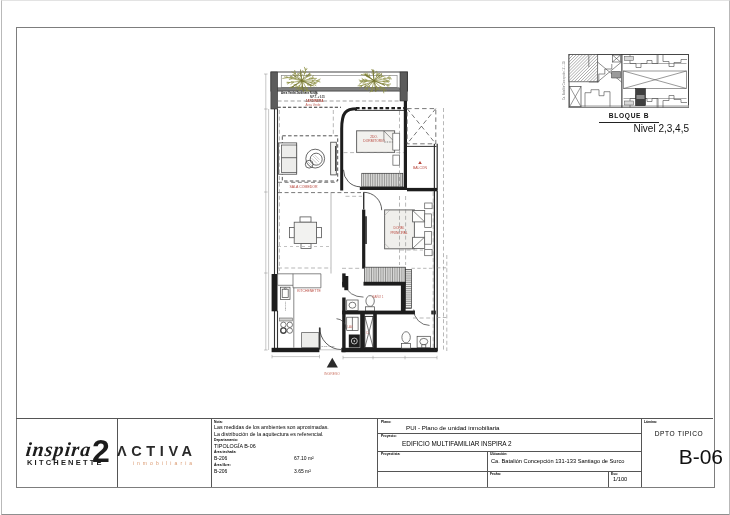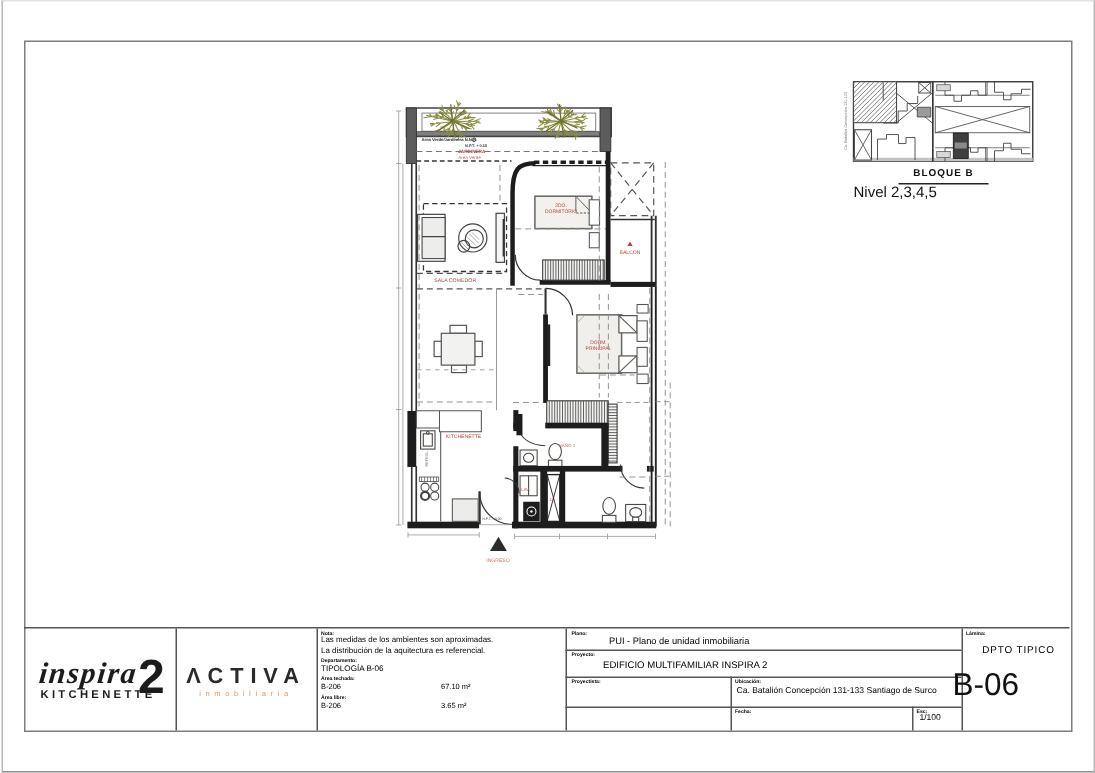--- a/index.html
+++ b/index.html
@@ -35,21 +35,21 @@
   <div class="abs" style="left:592px;top:52px;width:0;height:16px;border-left:1px solid #555;"></div>
 </div>
 
 <div class="abs" style="left:18px;top:430px;width:97px;height:45px;">
   <div class="abs" style="left:8px;top:8px;font-family:'Liberation Serif',serif;font-style:italic;font-weight:bold;font-size:20px;letter-spacing:1.1px;color:#1c1c1c;transform:skewX(-6deg);">inspira</div>
   <div class="abs" style="left:74px;top:3px;font-family:'Liberation Sans',sans-serif;font-weight:bold;font-size:32px;color:#1c1c1c;">2</div>
   <div class="abs" style="left:9px;top:28px;font-family:'Liberation Sans',sans-serif;font-weight:bold;font-size:7.5px;letter-spacing:2.2px;color:#1c1c1c;">KITCHENETTE</div>
 </div>
 
 <div class="abs" style="left:117px;top:418px;width:94px;height:68px;">
-  <div class="abs" style="left:0;top:25px;width:94px;text-align:center;font-weight:bold;font-size:14.5px;letter-spacing:4.6px;color:#2a2a2a;">ΛCTIVA</div>
+  <div class="abs" style="left:0;top:25px;width:94px;text-align:left;font-weight:bold;font-size:14.5px;letter-spacing:4.6px;color:#2a2a2a;">ΛCTIVA</div>
   <div class="abs" style="left:0;top:42px;width:94px;text-align:center;font-size:5px;letter-spacing:3.1px;color:#d9976d;">inmobiliaria</div>
 </div>
 
 <div class="abs" style="left:213px;top:418px;width:146px;height:68px;">
   <div class="abs" style="left:1px;top:2px;font-size:3.4px;font-weight:bold;">Nota:</div>
   <div class="abs" style="left:1px;top:6px;font-size:5.3px;">Las medidas de los ambientes son aproximadas.</div>
   <div class="abs" style="left:1px;top:13px;font-size:5.3px;">La distribución de la aquitectura es referencial.</div>
   <div class="abs" style="left:1px;top:20px;font-size:3.4px;font-weight:bold;">Departamento:</div>
   <div class="abs" style="left:1px;top:24.5px;font-size:5.4px;">TIPOLOGÍA B-06</div>
   <div class="abs" style="left:1px;top:32px;font-size:3.4px;font-weight:bold;">Área techada:</div>
@@ -71,21 +71,21 @@
 <div class="abs" style="left:490px;top:451.5px;font-size:3.4px;font-weight:bold;">Ubicación:</div>
 <div class="abs" style="left:491px;top:457.5px;font-size:5.7px;">Ca. Batalión Concepción 131-133 Santiago de Surco</div>
 
 <div class="abs" style="left:490px;top:471.5px;font-size:3.4px;font-weight:bold;">Fecha:</div>
 
 <div class="abs" style="left:611px;top:471.5px;font-size:3.4px;font-weight:bold;">Esc:</div>
 <div class="abs" style="left:613px;top:476px;font-size:5.7px;">1/100</div>
 
 <div class="abs" style="left:644px;top:419.5px;font-size:3.4px;font-weight:bold;">Lámina:</div>
 <div class="abs" style="left:633px;top:430px;width:92px;text-align:left;font-size:6.6px;letter-spacing:0.6px;"><span style="display:inline-block;width:92px;text-align:center;">DPTO TIPICO</span></div>
-<div class="abs" style="left:635px;top:445px;width:88px;text-align:left;font-size:21px;color:#111;">B-06</div>
+<div class="abs" style="left:635px;top:445px;width:88px;text-align:right;font-size:21px;color:#111;">B-06</div>
 
 <svg class="abs" style="left:552px;top:50px;" width="150" height="62" viewBox="552 50 150 62">
 
   <rect x="569" y="54.5" width="119.5" height="53" fill="#ffffff" stroke="#333" stroke-width="0.9"></rect>
 
   <rect x="569" y="105.2" width="119.5" height="2.3" fill="#c2c2c2" stroke="none"></rect>
 
   <g>
     <clipPath id="hclip">
         <rect x="569" y="54.5" width="28.7" height="27.3"></rect>
@@ -141,21 +141,21 @@
     <rect x="624.5" y="101" width="9" height="4"></rect>
   </g>
 
   <text x="564.5" y="100" font-size="2.6" fill="#777" transform="rotate(-90 564.5 100)" font-family="Liberation Sans, sans-serif">Ca. Batallón Concepción 131-133</text>
 </svg>
 
 <div class="abs" style="left:569px;top:112px;width:120px;text-align:center;font-size:6.6px;font-weight:bold;letter-spacing:0.7px;color:#111;">BLOQUE B</div>
 
 <div class="abs" style="left:599px;top:121.5px;width:60px;height:0;border-top:1.2px solid #222;"></div>
 
-<div class="abs" style="left:569px;top:123px;width:120px;text-align:left;font-size:10px;color:#111;">Nivel 2,3,4,5</div>
+<div class="abs" style="left:569px;top:123px;width:120px;text-align:right;font-size:10px;color:#111;">Nivel 2,3,4,5</div>
 
 <svg class="abs" style="left:250px;top:40px;" width="210" height="345" viewBox="250 40 210 345" font-family="Liberation Sans, sans-serif">
 
 <g>
   <rect x="271" y="72" width="136.5" height="19" fill="#ffffff" stroke="#444" stroke-width="1"></rect>
   <rect x="281.3" y="75.4" width="115.8" height="12.1" fill="#ffffff" stroke="#888" stroke-width="0.7"></rect>
   <rect x="277.6" y="87.8" width="122" height="2.8" fill="#808080" stroke="#444" stroke-width="0.5"></rect>
 </g>
 
 <rect x="270.9" y="72" width="6.7" height="37" fill="#5c5c5c" stroke="#333" stroke-width="0.6"></rect>

